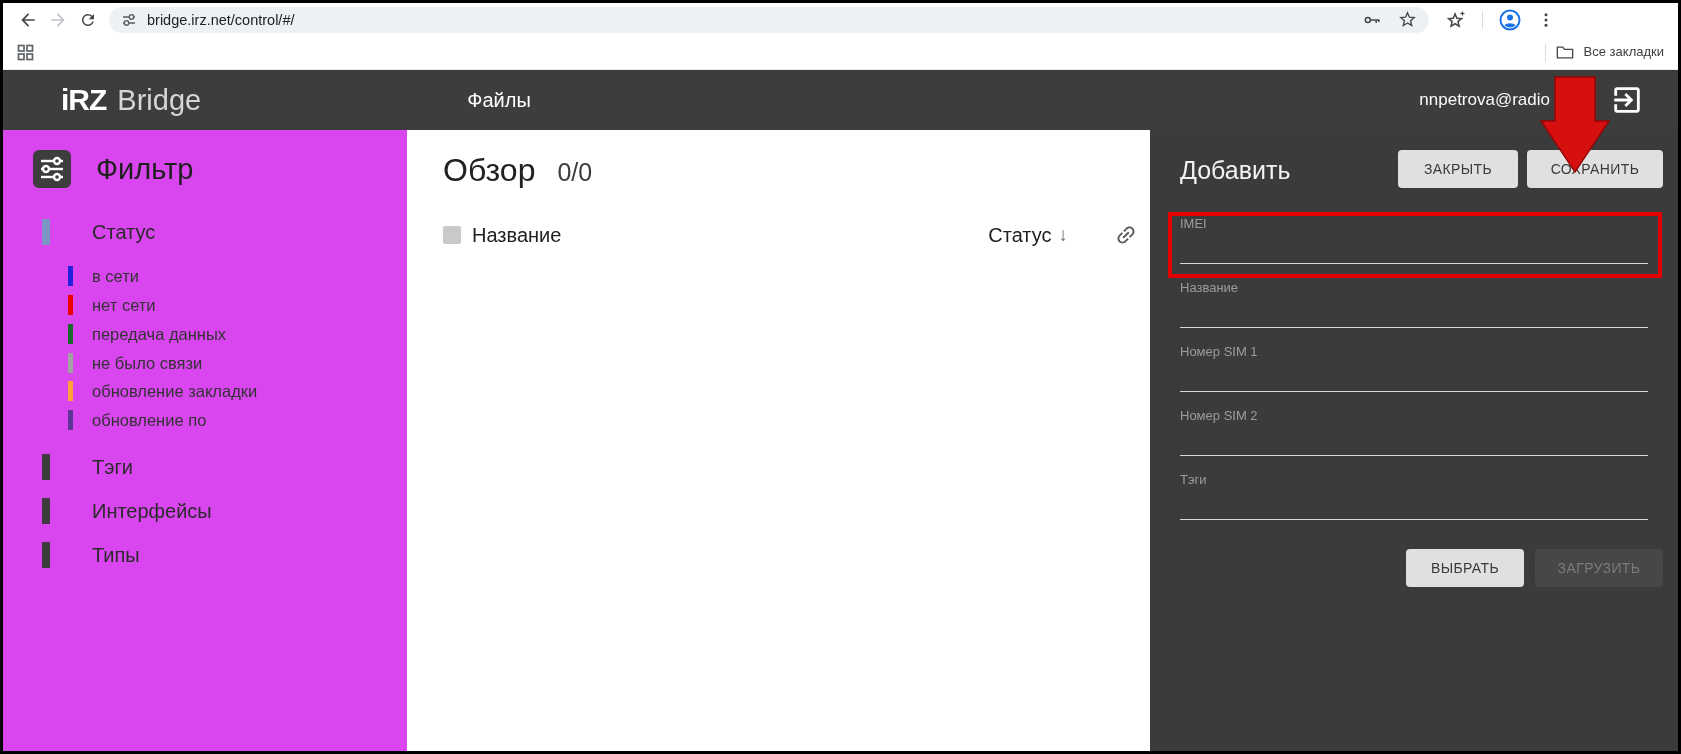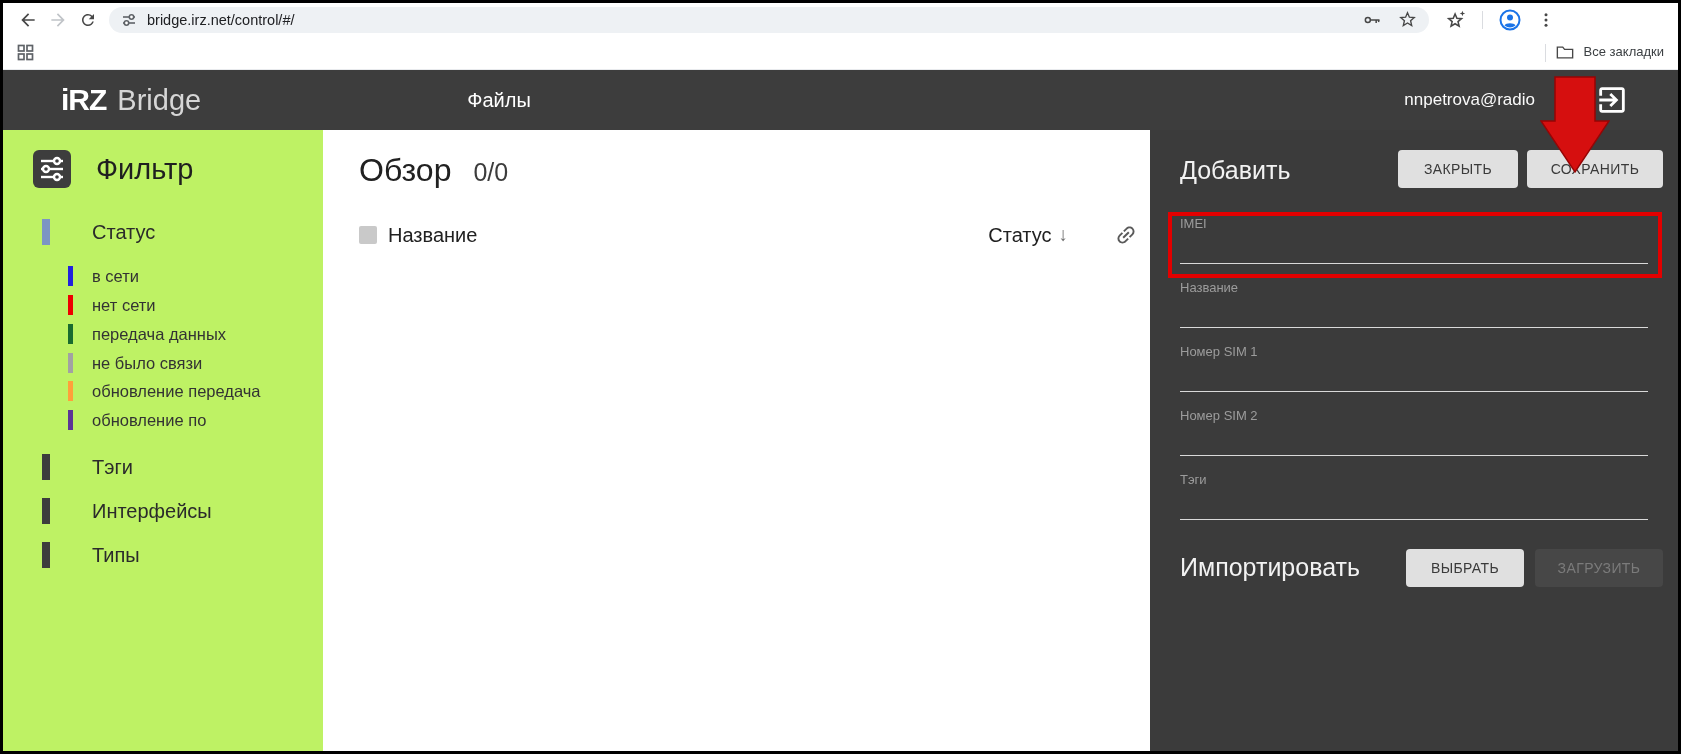--- a/index.html
+++ b/index.html
@@ -22,25 +22,25 @@
   .bm-right { margin-left: auto; display: flex; gap: 10px; }
   .bm-label { font-size: 13px; color: #3c4043; }
   
   .app-header { height: 60px; background: #3d3d3d; display: flex; align-items: stretch; }
   .logo-area { width: 391px; display: flex; align-items: center; padding-left: 58px; }
   .logo-mark { font-size: 30px; font-weight: 800; color: #fff; letter-spacing: -1px; }
   .logo-text { font-size: 29px; font-weight: 300; color: #d6d6d6; margin-left: 11px; }
   .tab { display: flex; align-items: center; justify-content: center; font-size: 20px; color: #fff; cursor: pointer; }
   .tab-devices { width: 207px; background: #e0e0e0; color: #212121; }
   .tab-files { width: 210px; }
-  .user-area { margin-left: auto; display: flex; align-items: center; padding-right: 49px; }
+  .user-area { margin-left: auto; display: flex; align-items: center; padding-right: 34px; }
   .user-email { font-size: 17px; color: #fafafa; margin-right: 60px; }
   
   .app-body { display: flex; height: 621px; }
-  .sidebar { width: 320px; background: #bef264; position: relative; flex: none; }
+  .sidebar { width: 404px; background: #d946ef; position: relative; flex: none; }
   .main { flex: 1; background: #fff; position: relative; }
   .panel { width: 528px; background: #3b3b3b; position: relative; flex: none; }
   
   .f-title { position: absolute; top: 20px; left: 30px; display: flex; align-items: center; gap: 25px; }
   .f-title-text { font-size: 29px; color: #1f1f1f; }
   .section-row { position: absolute; left: 39px; display: flex; align-items: center; cursor: pointer; }
   .section-bar { width: 8px; height: 26px; flex: none; }
   .section-label { font-size: 20px; color: #2b2b2b; margin-left: 42px; }
   .status-item { position: absolute; left: 65px; display: flex; align-items: center; cursor: pointer; }
   .item-bar { width: 5px; height: 20px; flex: none; }
@@ -221,21 +221,21 @@
       <div class="status-item" style="top:194px">
         <span class="item-bar" style="background: rgb(26, 107, 47);"></span>
         <span class="item-label">передача данных</span>
       </div>
       <div class="status-item" style="top:223px">
         <span class="item-bar" style="background: rgb(162, 162, 162);"></span>
         <span class="item-label">не было связи</span>
       </div>
       <div class="status-item" style="top:251px">
         <span class="item-bar" style="background: rgb(255, 160, 58);"></span>
-        <span class="item-label">обновление передача</span>
+        <span class="item-label">обновление закладки</span>
       </div>
       <div class="status-item" style="top:280px">
         <span class="item-bar" style="background: rgb(92, 53, 150);"></span>
         <span class="item-label">обновление по</span>
       </div>
 
       <div class="section-row" style="top:324px">
         <span class="section-bar" style="background: rgb(61, 61, 61);"></span>
         <span class="section-label">Тэги</span>
       </div>
@@ -291,21 +291,20 @@
       </div>
       <div class="field field-sim2">
         <span class="field-label">Номер SIM 2</span>
         <input class="field-input" type="text" value="" style="">
       </div>
       <div class="field field-tags">
         <span class="field-label">Тэги</span>
         <input class="field-input" type="text" value="" style="">
       </div>
 
-      <div class="import-title">Импортировать</div>
       <button class="btn btn-select">ВЫБРАТЬ</button>
       <button class="btn btn-upload" disabled="">ЗАГРУЗИТЬ</button>
     </div>
   </div>
 
   <div class="ann-box" style="border-color: rgb(227, 0, 0);"></div>
   <div class="ann-arrow">
     <svg width="70" height="98" viewBox="0 0 70 98">
       <polygon points="15,1 55,1 55,45 69,45 35,96 1,45 15,45" fill="#d60f0f" stroke="#960505" stroke-width="1.5" style="fill: rgb(214, 15, 15);"></polygon>
     </svg>

